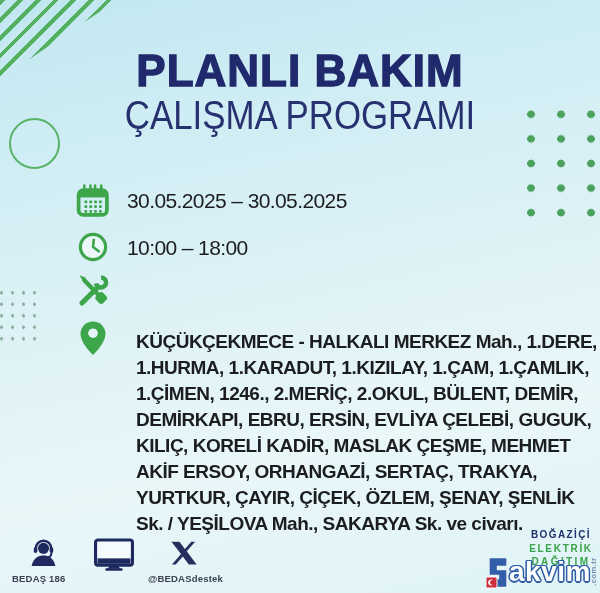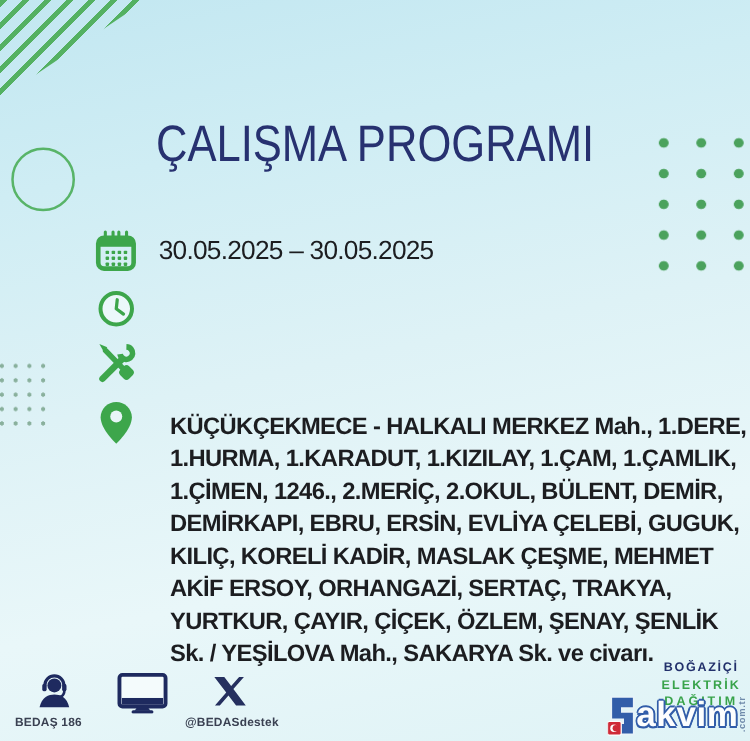--- a/index.html
+++ b/index.html
@@ -75,20 +75,21 @@
 </head>
 <body>
 
 <div class="canvas">
 
   <div class="stripes"></div>
   <div class="circle-decor"></div>
   <div class="dots-left"></div>
   <div class="dots-right"></div>
 
+  <div class="title1">PLANLI BAKIM</div>
   <div class="title2">ÇALIŞMA PROGRAMI</div>
 
   <div class="icon" style="left:75px;top:183px;">
     <svg width="35" height="35" viewBox="0 0 34 34">
       <path d="M9 2.5 v3 a3 3 0 0 0 6 0 v-3" fill="none" stroke="#3da64b" stroke-width="2.4" stroke-linecap="round"></path>
       <path d="M19.5 2.5 v3 a3 3 0 0 0 6 0 v-3" fill="none" stroke="#3da64b" stroke-width="2.4" stroke-linecap="round"></path>
       <rect x="3.5" y="7" width="27.5" height="24" rx="4.5" fill="none" stroke="#3da64b" stroke-width="3.6"></rect>
       <rect x="4.5" y="8" width="25.5" height="6" fill="#3da64b"></rect>
       <g fill="#3da64b">
         <rect x="9.2" y="17" width="2.7" height="2.7" rx="0.7"></rect>
@@ -107,20 +108,21 @@
     </svg>
   </div>
   <div class="row-text" style="left:127px;top:189px;">30.05.2025 – 30.05.2025</div>
 
   <div class="icon" style="left:77px;top:231px;">
     <svg width="32" height="32" viewBox="0 0 32 32">
       <circle cx="16" cy="16" r="12.6" fill="rgba(255,255,255,0.5)" stroke="#3da64b" stroke-width="3.2"></circle>
       <path d="M16 16 L16.8 8.8 M16 16 L21.8 20.3" fill="none" stroke="#3da64b" stroke-width="2.6" stroke-linecap="round"></path>
     </svg>
   </div>
+  <div class="row-text" style="left:127px;top:236px;">10:00 – 18:00</div>
 
   <div class="icon" style="left:74px;top:272px;">
     <svg width="36" height="36" viewBox="0 0 36 36">
       <circle cx="27" cy="10.5" r="5" fill="none" stroke="#3da64b" stroke-width="4.6" stroke-dasharray="23 8.5" stroke-dashoffset="5" transform="rotate(-40 27 10.5)"></circle>
       <path d="M8 31 L23.5 15.5" stroke="#3da64b" stroke-width="5.2" stroke-linecap="round"></path>
       <path d="M10.5 8.5 L26 24.5" stroke="#3da64b" stroke-width="4.4" stroke-linecap="round"></path>
       <path d="M5.5 3.2 L11.8 5.8 L9 9.4 Z" fill="#3da64b"></path>
       <rect x="22.2" y="21" width="10" height="10" rx="3" fill="#3da64b" transform="rotate(45 27.2 26)"></rect>
     </svg>
   </div>

